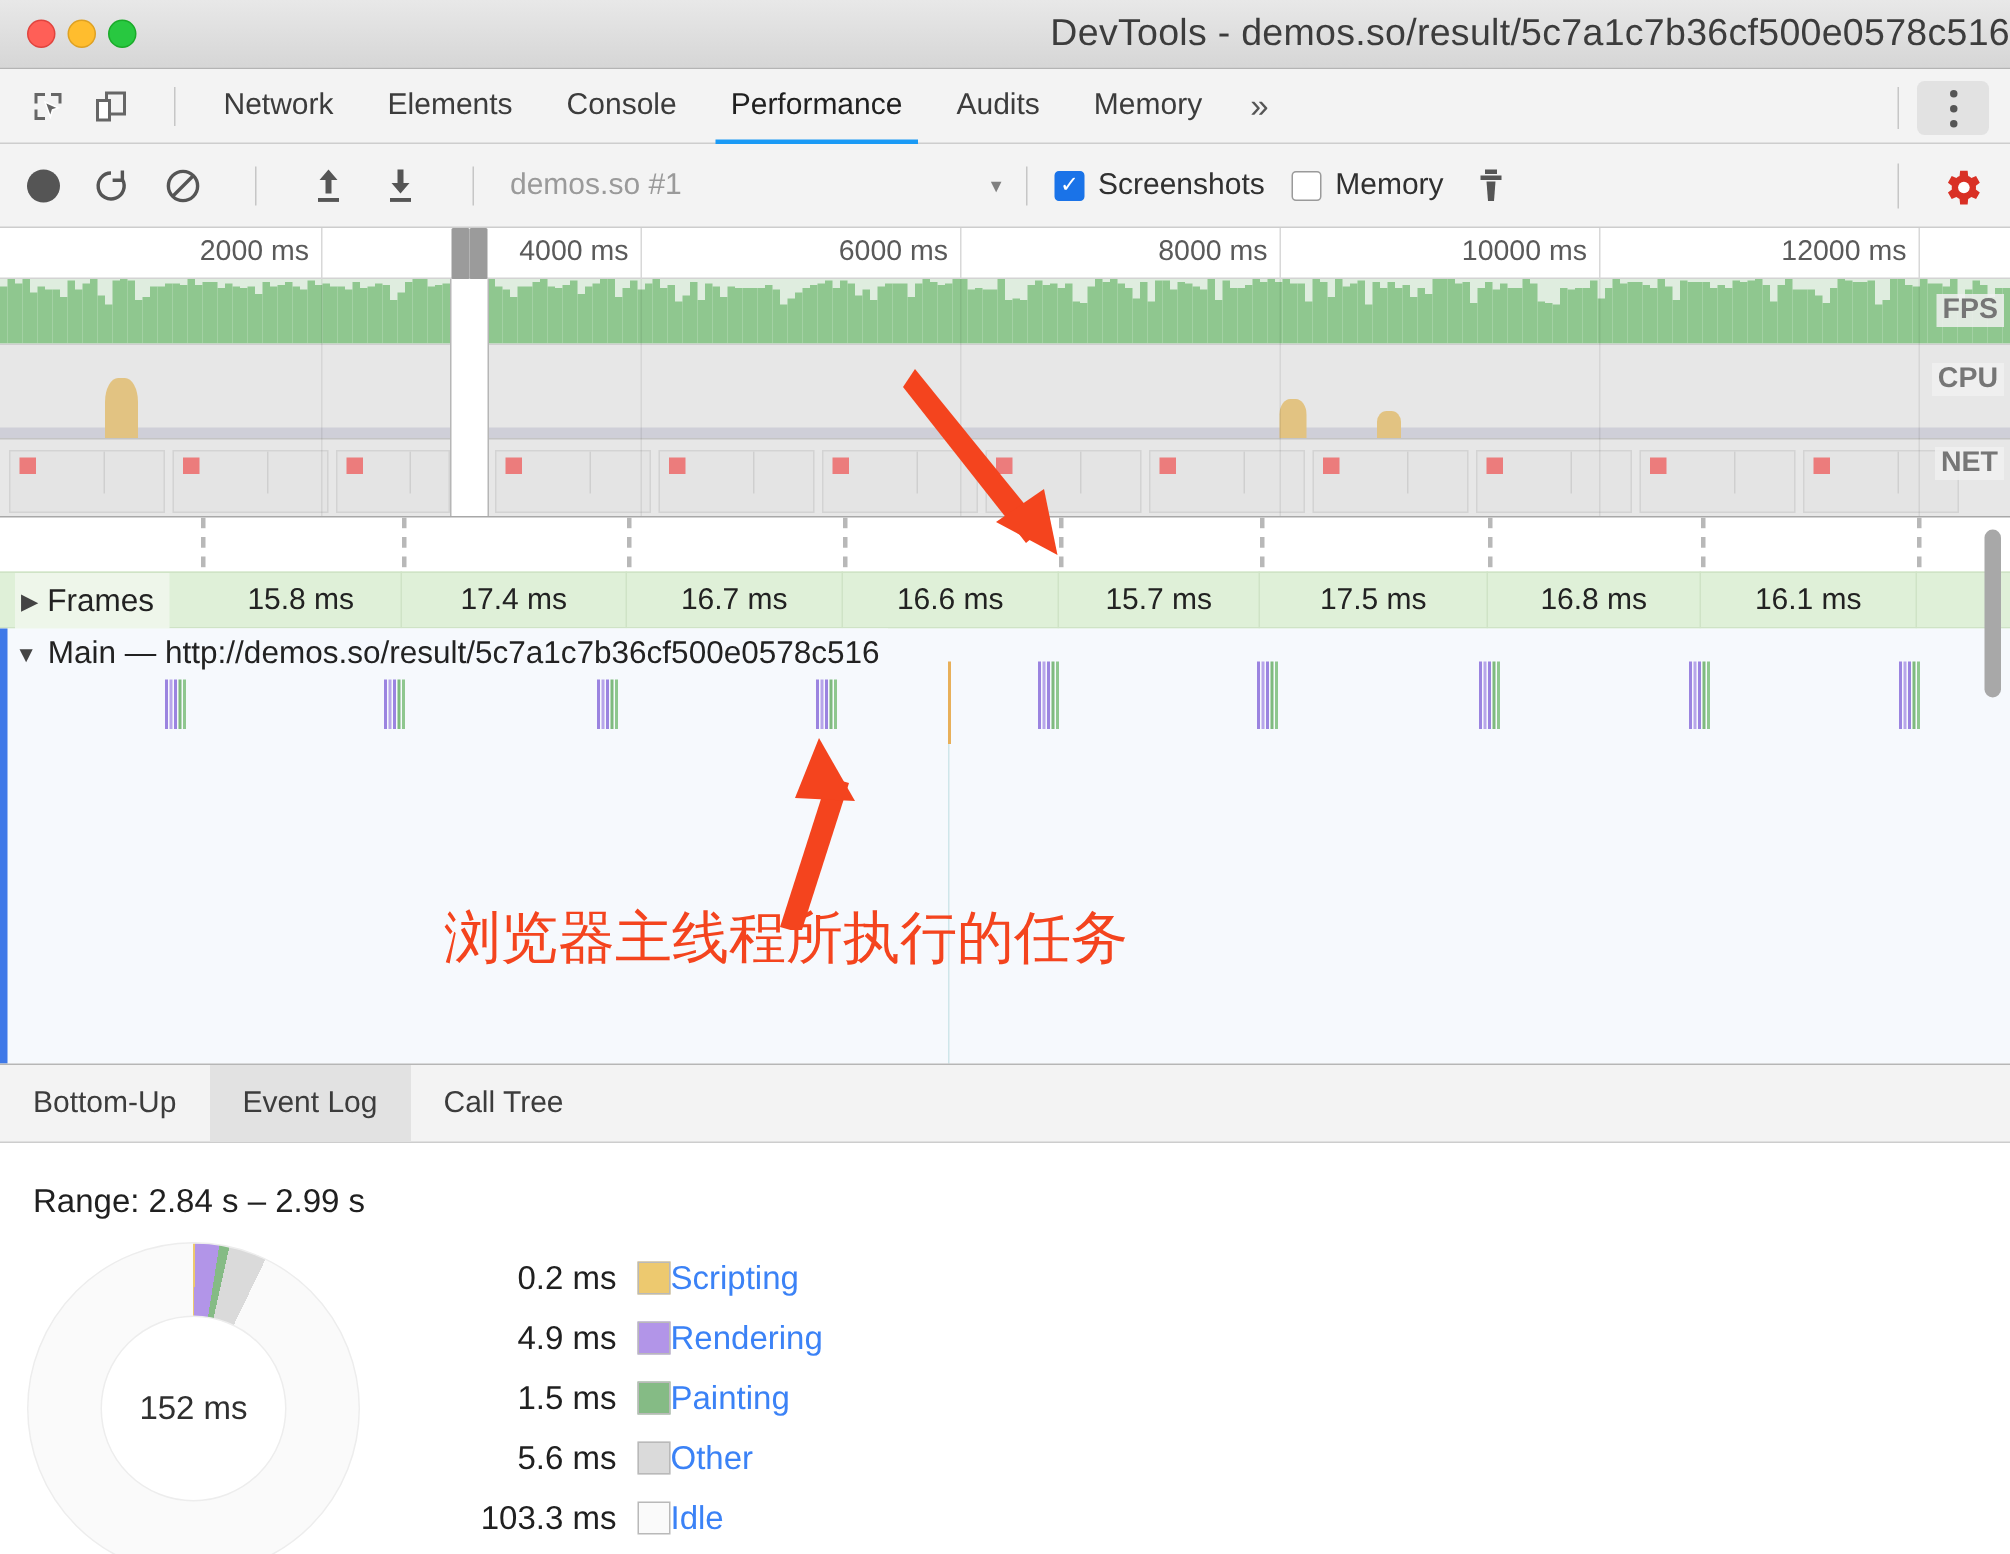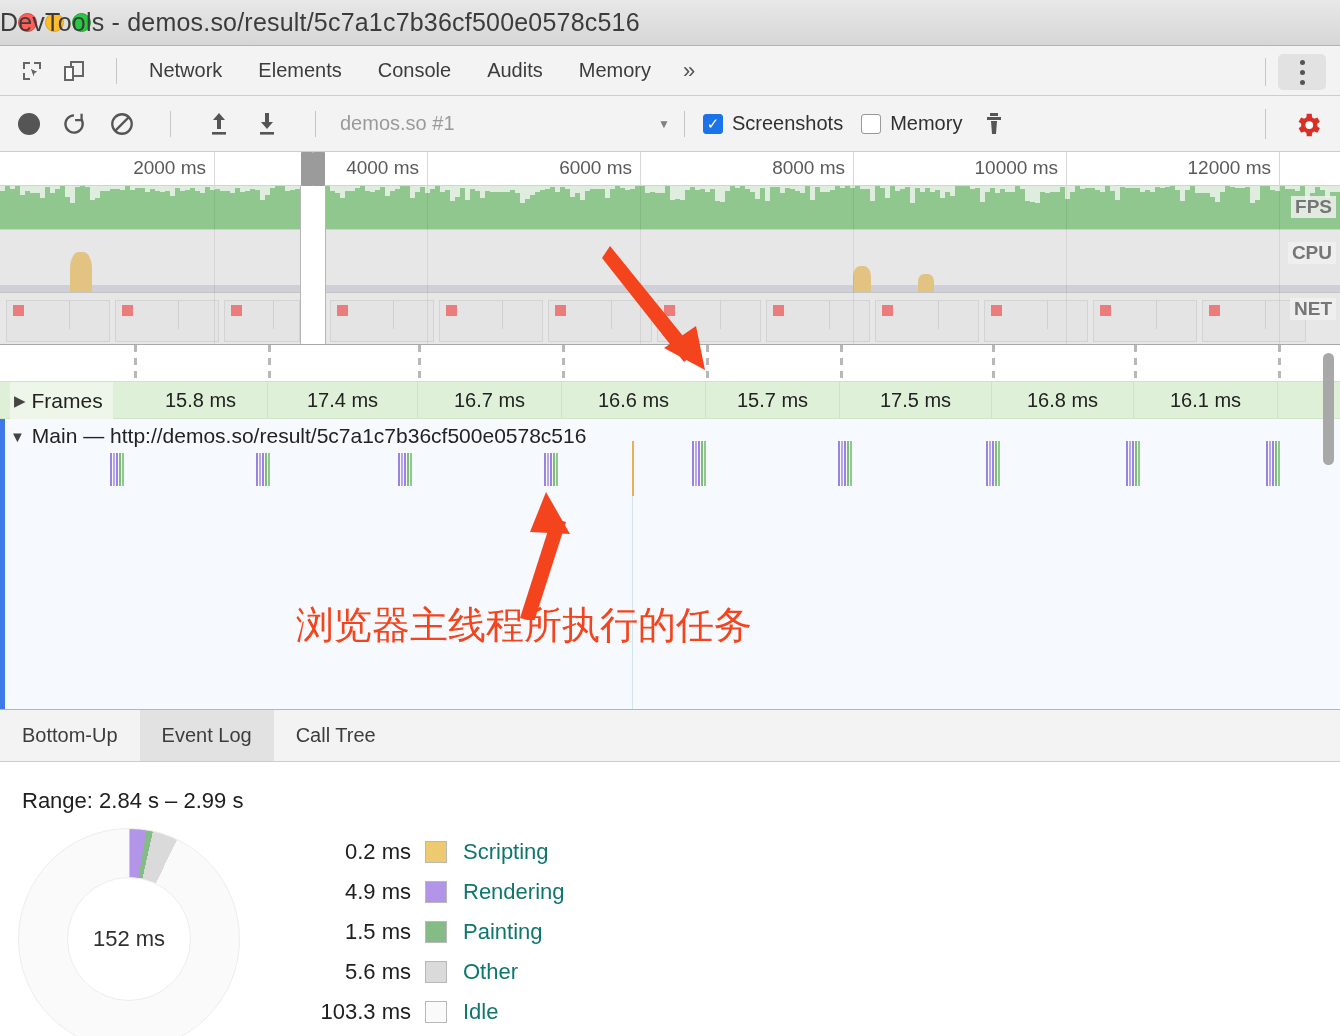--- a/index.html
+++ b/index.html
@@ -16,21 +16,21 @@
     background: linear-gradient(#e8e8e8, #d6d6d6);
     border-bottom: 1px solid #b4b4b4;
     display: flex; align-items: center;
   }
   .traffic { display: flex; gap: 8px; margin-left: 18px; }
   .light { width: 19px; height: 19px; border-radius: 50%; }
   .light.red { background: #ff5f57; border: 1px solid #e0443e; }
   .light.yellow { background: #ffbd2e; border: 1px solid #dea123; }
   .light.green { background: #28c840; border: 1px solid #1aab29; }
   .win-title {
-    position: absolute; left: 0; right: 0; text-align: left;
+    position: absolute; left: 0; right: 0; text-align: right;
     font-size: 25px; color: #3c3c3c; letter-spacing: .2px;
   }
 
   
   .tabbar {
     position: absolute; left: 0; top: 46px; width: 1340px; height: 50px;
     background: #f3f3f3; border-bottom: 1px solid #cdcdcd;
     display: flex; align-items: center;
   }
   .toolicons { display: flex; align-items: center; gap: 14px; padding-left: 18px; }
@@ -156,21 +156,21 @@
   .donut .hole {
     position: absolute; left: 50%; top: 50%; transform: translate(-50%,-50%);
     width: 124px; height: 124px; border-radius: 50%; background: #fff;
     display: flex; align-items: center; justify-content: center;
     font-size: 22px; color: #303030; border: 1px solid #ededed;
   }
   .legend { position: absolute; left: 290px; top: 4px; }
   .lrow { display: flex; align-items: center; height: 40px; }
   .lval { width: 135px; text-align: right; font-size: 22px; color: #202020; padding-right: 14px; }
   .lsw { width: 22px; height: 22px; border: 1px solid #b9b9b9; }
-  .lname { font-size: 22px; color: #0f766e; padding-left: 16px; }
+  .lname { font-size: 22px; color: #3b82f6; padding-left: 0; }
 
   
   .anno { position: absolute; color: #f4441e; font-family: "DejaVu Sans", sans-serif; white-space: nowrap; }
   .anno1 { left: 580px; top: 196px; font-size: 38px; }
   .anno2 { left: 296px; top: 600px; font-size: 38px; }
   .arrow-svg { position: absolute; pointer-events: none; }
 </style>
 </head>
 <body>
 
@@ -205,20 +205,23 @@
     </div>
     <div class="tabs">
       <div class="tab">
           <span>Network</span>
         </div>
       <div class="tab">
           <span>Elements</span>
         </div>
       <div class="tab">
           <span>Console</span>
+        </div>
+      <div class="tab active">
+          <span>Performance</span>
         </div>
       <div class="tab">
           <span>Audits</span>
         </div>
       <div class="tab">
           <span>Memory</span>
         </div>
       <div class="tab-more">»</div>
     </div>
     <div class="kebab-sep"></div>

